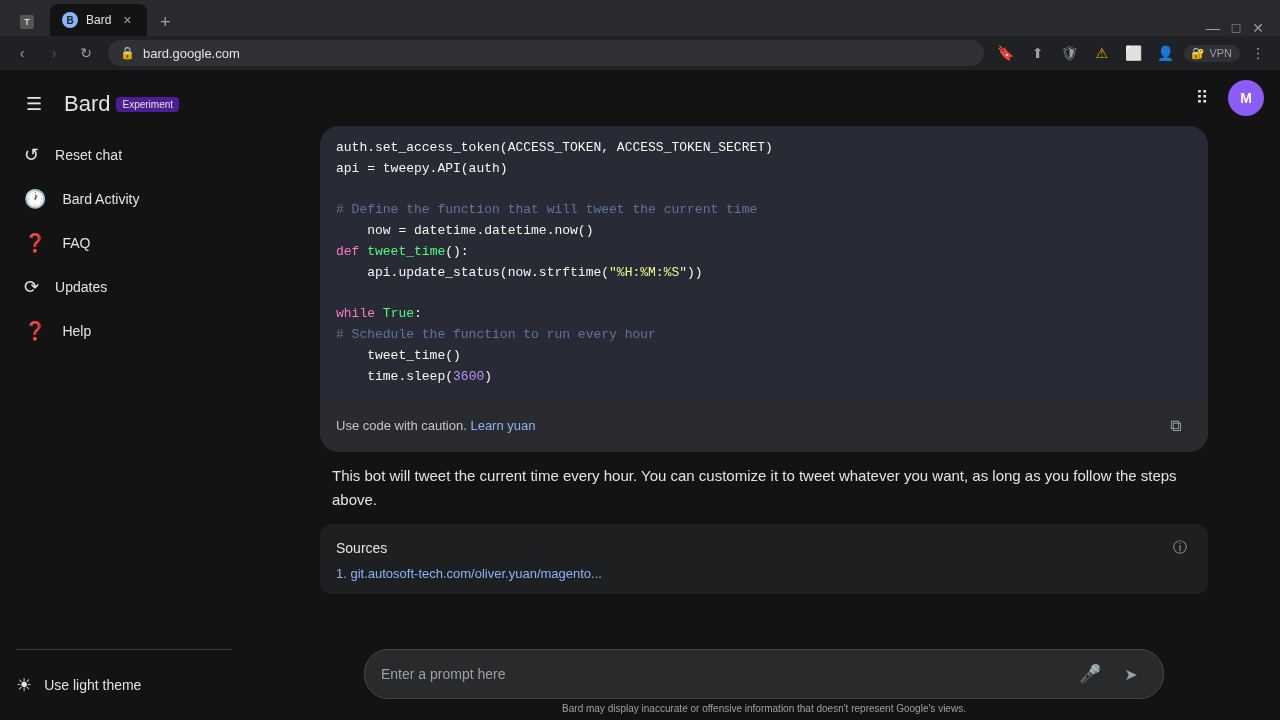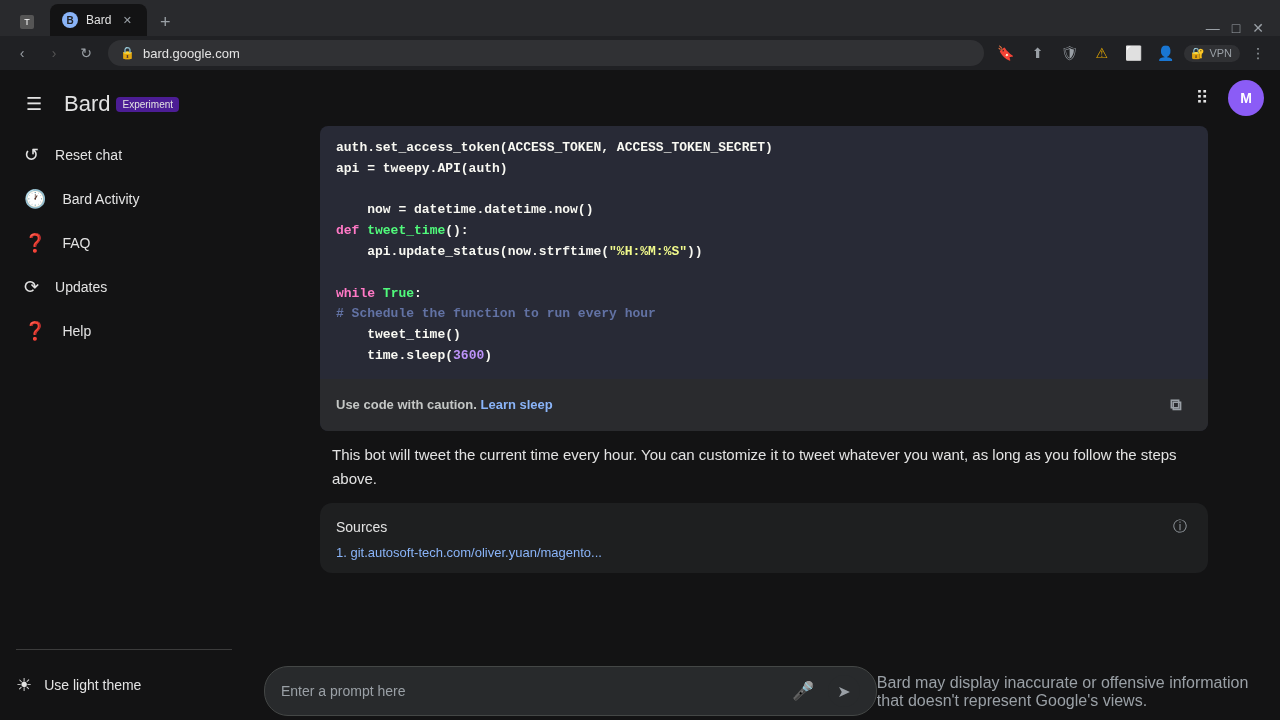--- a/index.html
+++ b/index.html
@@ -290,24 +290,23 @@
     .chat-content {
       max-width: 920px;
       margin: 0 auto;
       width: 100%;
       padding: 0 16px;
     }
 
     
     .code-block {
       background: #282a36;
-      border-radius: 8px;
+      border-radius: 19px;
       margin-bottom: 12px;
       overflow: hidden;
-      font-weight: bold;
     }
     .code-content {
       padding: 12px 16px;
       font-family: 'Courier New', monospace;
       font-size: 13px;
       line-height: 1.6;
       color: #f8f8f2;
       overflow-x: auto;
     }
     .code-line {
@@ -385,21 +384,21 @@
     .source-link {
       font-size: 13px;
       color: #8ab4f8;
       text-decoration: none;
     }
 
     
     .input-area {
       padding: 8px 16px 4px;
       display: flex;
-      flex-direction: row;
+      flex-direction: column;
       align-items: center;
     }
     .prompt-input-container {
       width: 100%;
       max-width: 800px;
       background: #282a2c;
       border-radius: 24px;
       border: 1px solid #444746;
       display: flex;
       align-items: center;
@@ -434,21 +433,21 @@
       border-radius: 50%;
       background: #282a2c;
       display: flex;
       align-items: center;
       justify-content: center;
       cursor: pointer;
       color: #9aa0a6;
       font-size: 16px;
     }
     .disclaimer {
-      font-size: 16px;
+      font-size: 10px;
       color: #9aa0a6;
       text-align: left;
       padding: 4px 0 2px;
     }
 
     
     .chat-area::-webkit-scrollbar { width: 6px; }
     .chat-area::-webkit-scrollbar-track { background: transparent; }
     .chat-area::-webkit-scrollbar-thumb { background: #444746; border-radius: 3px; }
   </style>
@@ -551,33 +550,34 @@
     </div>
 
     <div class="chat-area">
       <div class="chat-content">
 
         <div class="code-block">
           <div class="code-content">
             <span class="code-line code-normal">auth.set_access_token(ACCESS_TOKEN, ACCESS_TOKEN_SECRET)</span>
             <span class="code-line code-normal">api = tweepy.API(auth)</span>
             <span class="code-line">&nbsp;</span>
+            <span class="code-line code-comment"># Define the function that will tweet the current time</span>
             <span class="code-line"><span class="code-normal">&nbsp;&nbsp;&nbsp;&nbsp;now = datetime.datetime.now()</span></span>
             <span class="code-line"><span class="code-keyword">def</span> <span class="code-function">tweet_time</span><span class="code-normal">():</span></span>
             <span class="code-line"><span class="code-normal">&nbsp;&nbsp;&nbsp;&nbsp;api.update_status(now.strftime(</span><span class="code-string">"%H:%M:%S"</span><span class="code-normal">))</span></span>
             <span class="code-line">&nbsp;</span>
             <span class="code-line"><span class="code-keyword">while</span> <span class="code-function">True</span><span class="code-normal">:</span></span>
             <span class="code-line code-comment"># Schedule the function to run every hour</span>
             <span class="code-line"><span class="code-normal">&nbsp;&nbsp;&nbsp;&nbsp;tweet_time()</span></span>
             <span class="code-line"><span class="code-normal">&nbsp;&nbsp;&nbsp;&nbsp;time.sleep(</span><span class="code-number">3600</span><span class="code-normal">)</span></span>
           </div>
           <div class="code-caution">
             <span>
               <span>Use code with caution.</span>
-              <a href="#">Learn sleep</a>
+              <a href="#">Learn yuan</a>
             </span>
             <div class="copy-btn">⧉</div>
           </div>
         </div>
 
         <p class="response-text">This bot will tweet the current time every hour. You can customize it to tweet whatever you want, as long as you follow the steps above.</p>
 
         <div class="sources-card">
           <div class="sources-header">
             <span class="sources-title">Sources</span>

